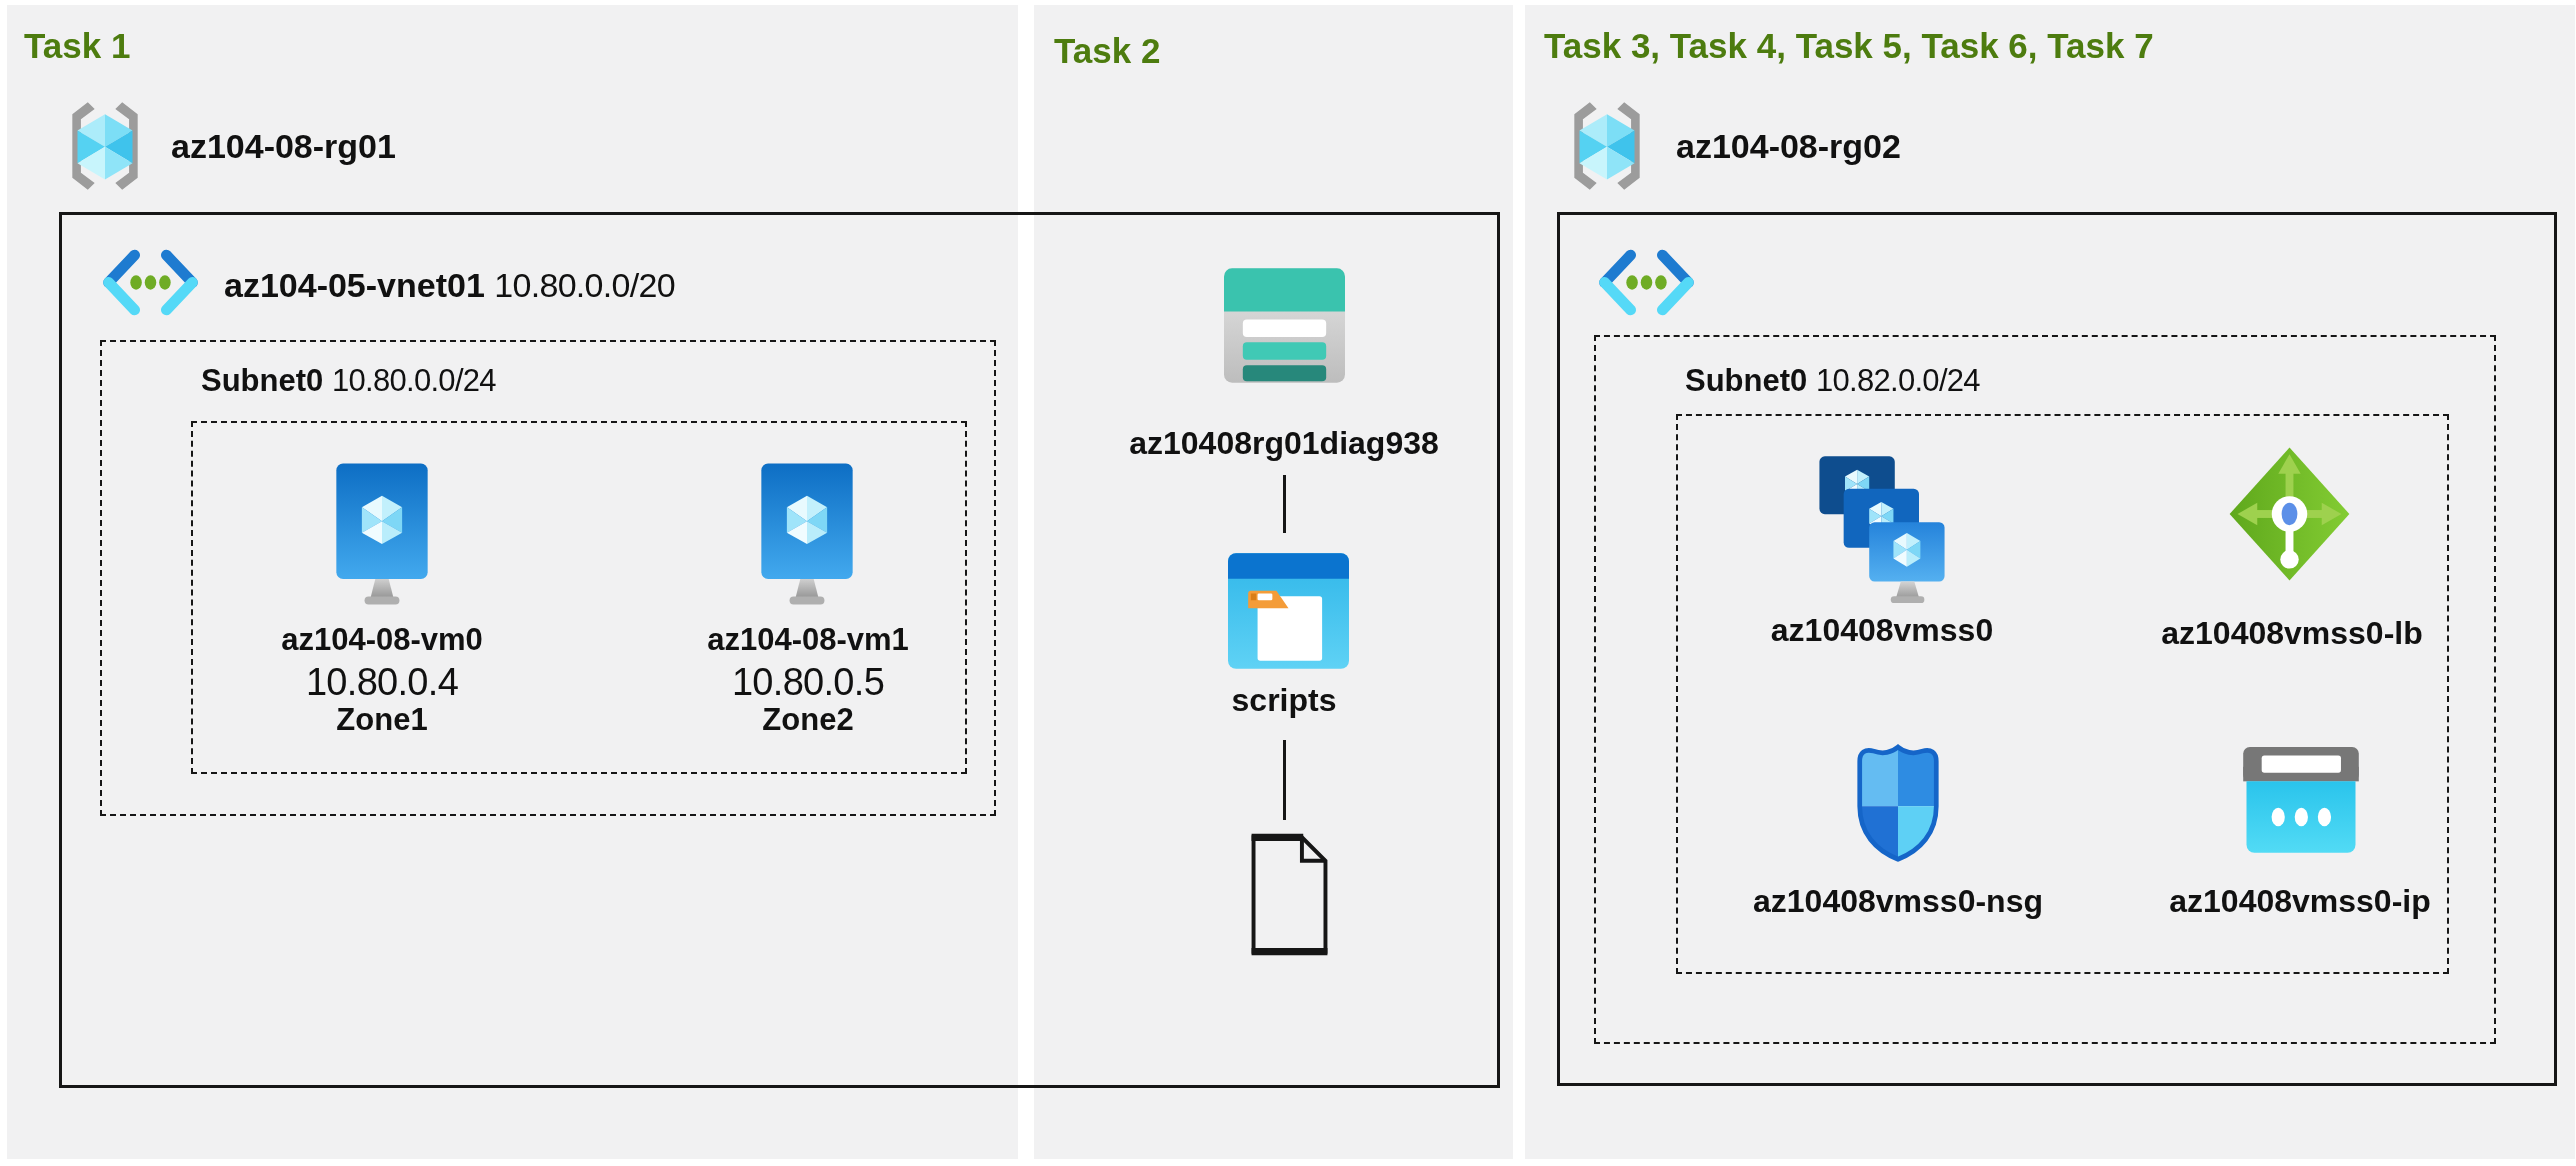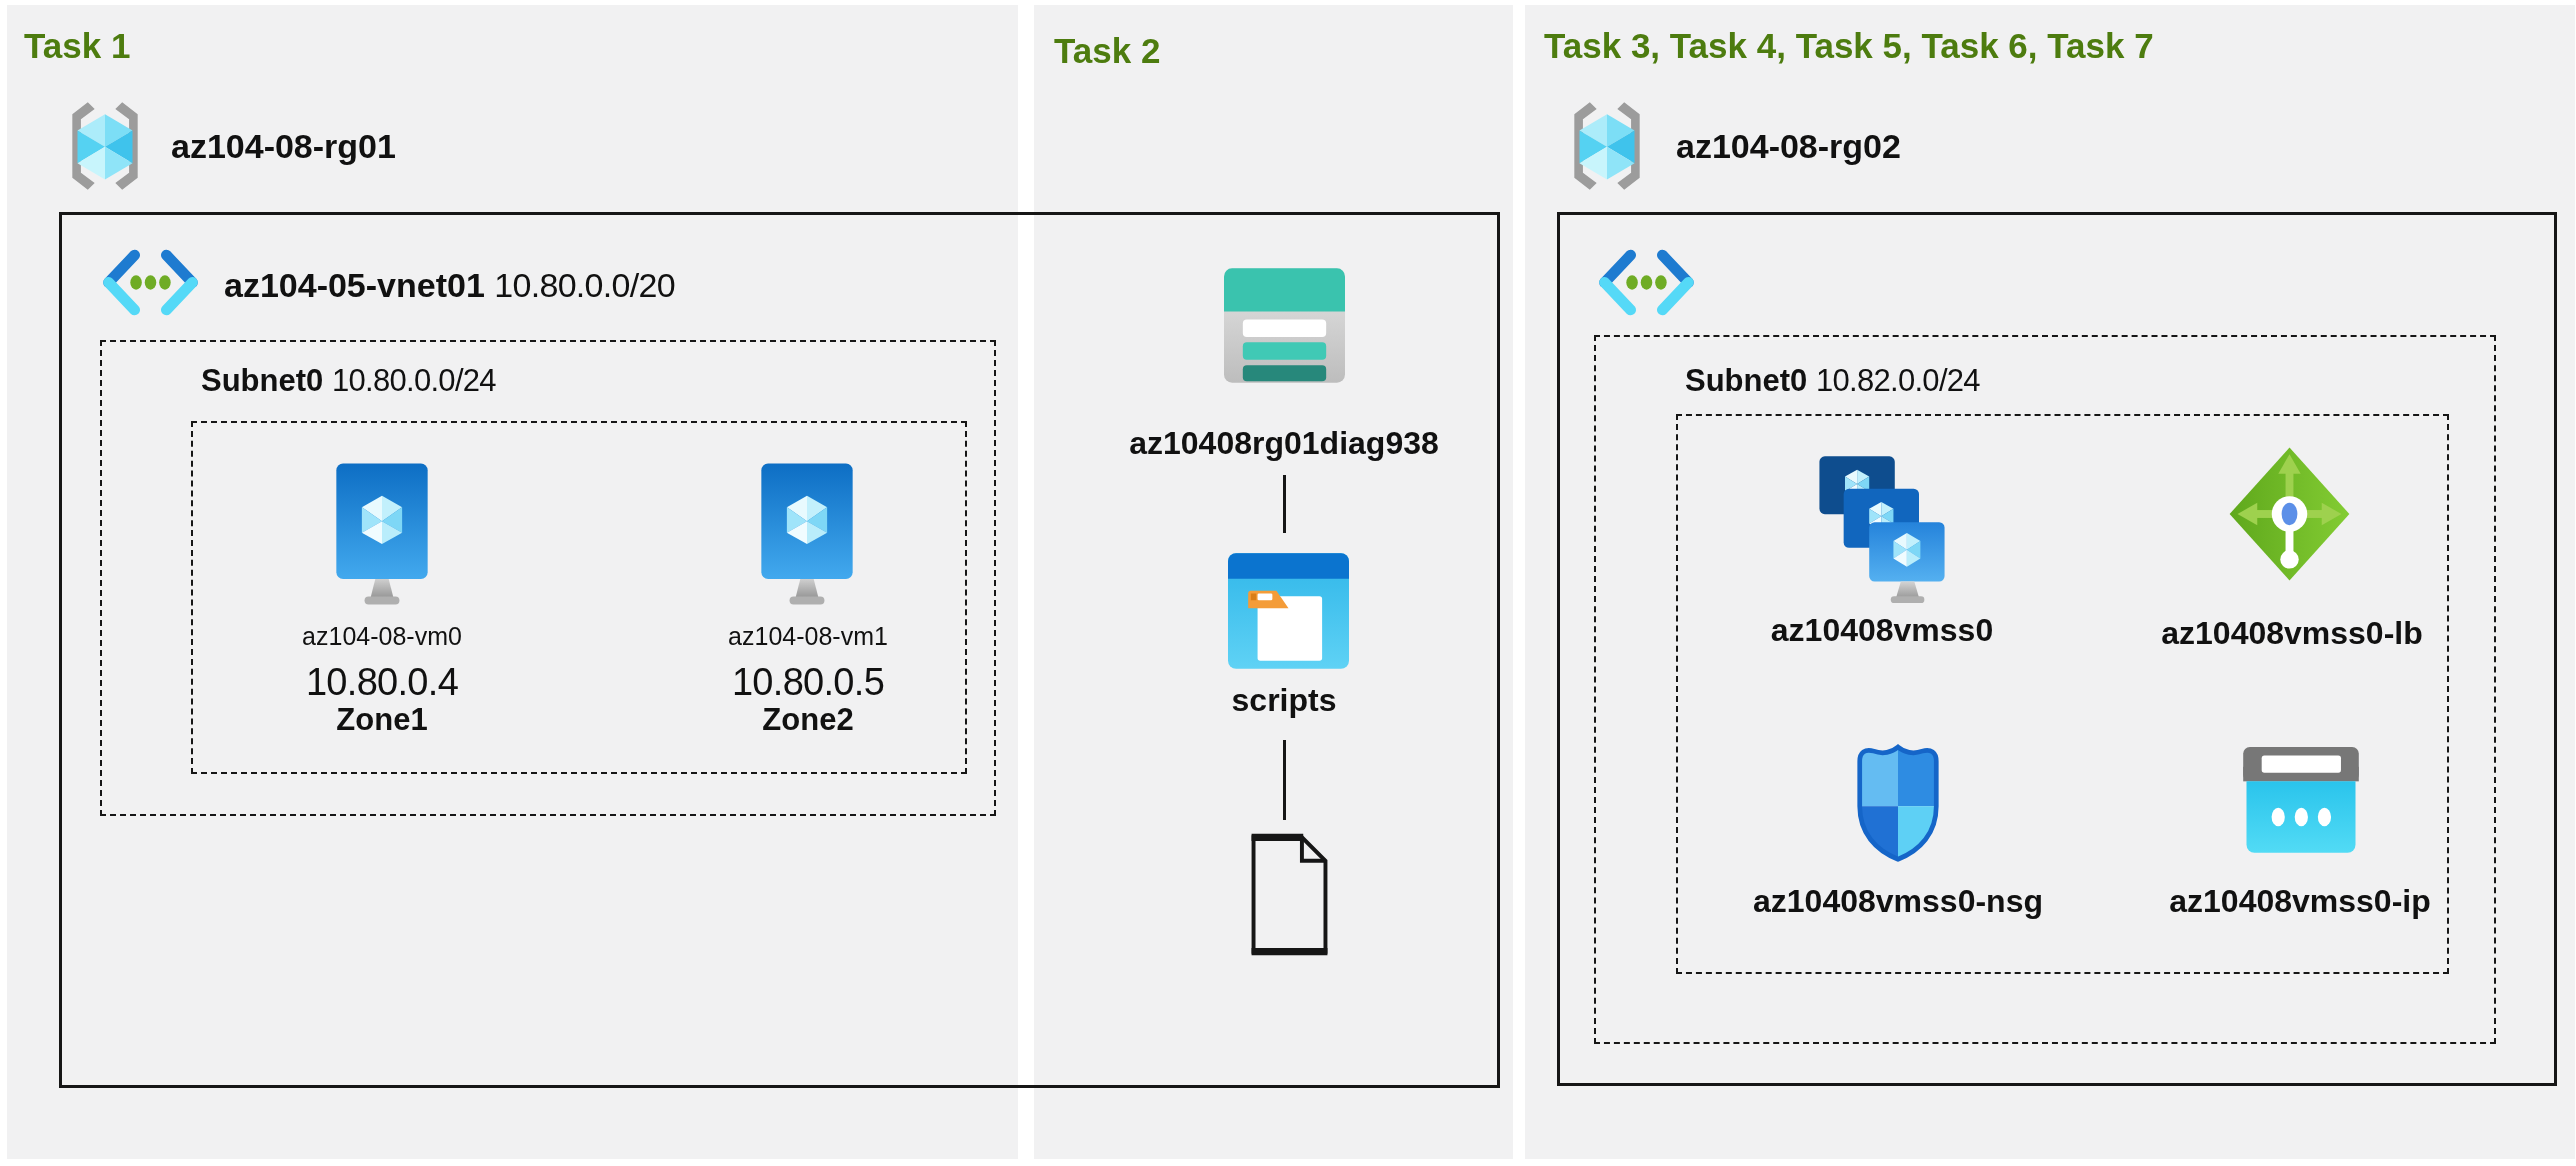--- a/index.html
+++ b/index.html
@@ -9,21 +9,21 @@
   .panel{position:absolute;top:5.4px;height:1154px;background:#F1F1F2;}
   .title{position:absolute;font-size:35px;font-weight:700;color:#4d7c0f;white-space:nowrap;}
   .netbox{position:absolute;border:3.4px solid #161616;}
   .dashed{position:absolute;border:2.7px dashed #161616;}
   .llabel{position:absolute;white-space:nowrap;}
   .clabel{position:absolute;white-space:nowrap;transform:translateX(-50%);text-align:center;}
   .res{font-size:34px;font-weight:700;}
   .res48{font-size:32px;font-weight:700;}
   .sub{font-size:31px;font-weight:700;}
   .thin{font-weight:400;letter-spacing:-0.7px;}
-  .vmname{font-size:25px;font-weight:400;}
+  .vmname{font-size:31px;font-weight:700;}
   .vmip{font-size:38px;font-weight:400;letter-spacing:-0.7px;}
   .vmzone{font-size:31px;font-weight:700;}
   .icon{position:absolute;}
   .conn{position:absolute;width:2.7px;background:#161616;}
 </style>
 </head>
 <body>
 
 <div id="canvas">
 

